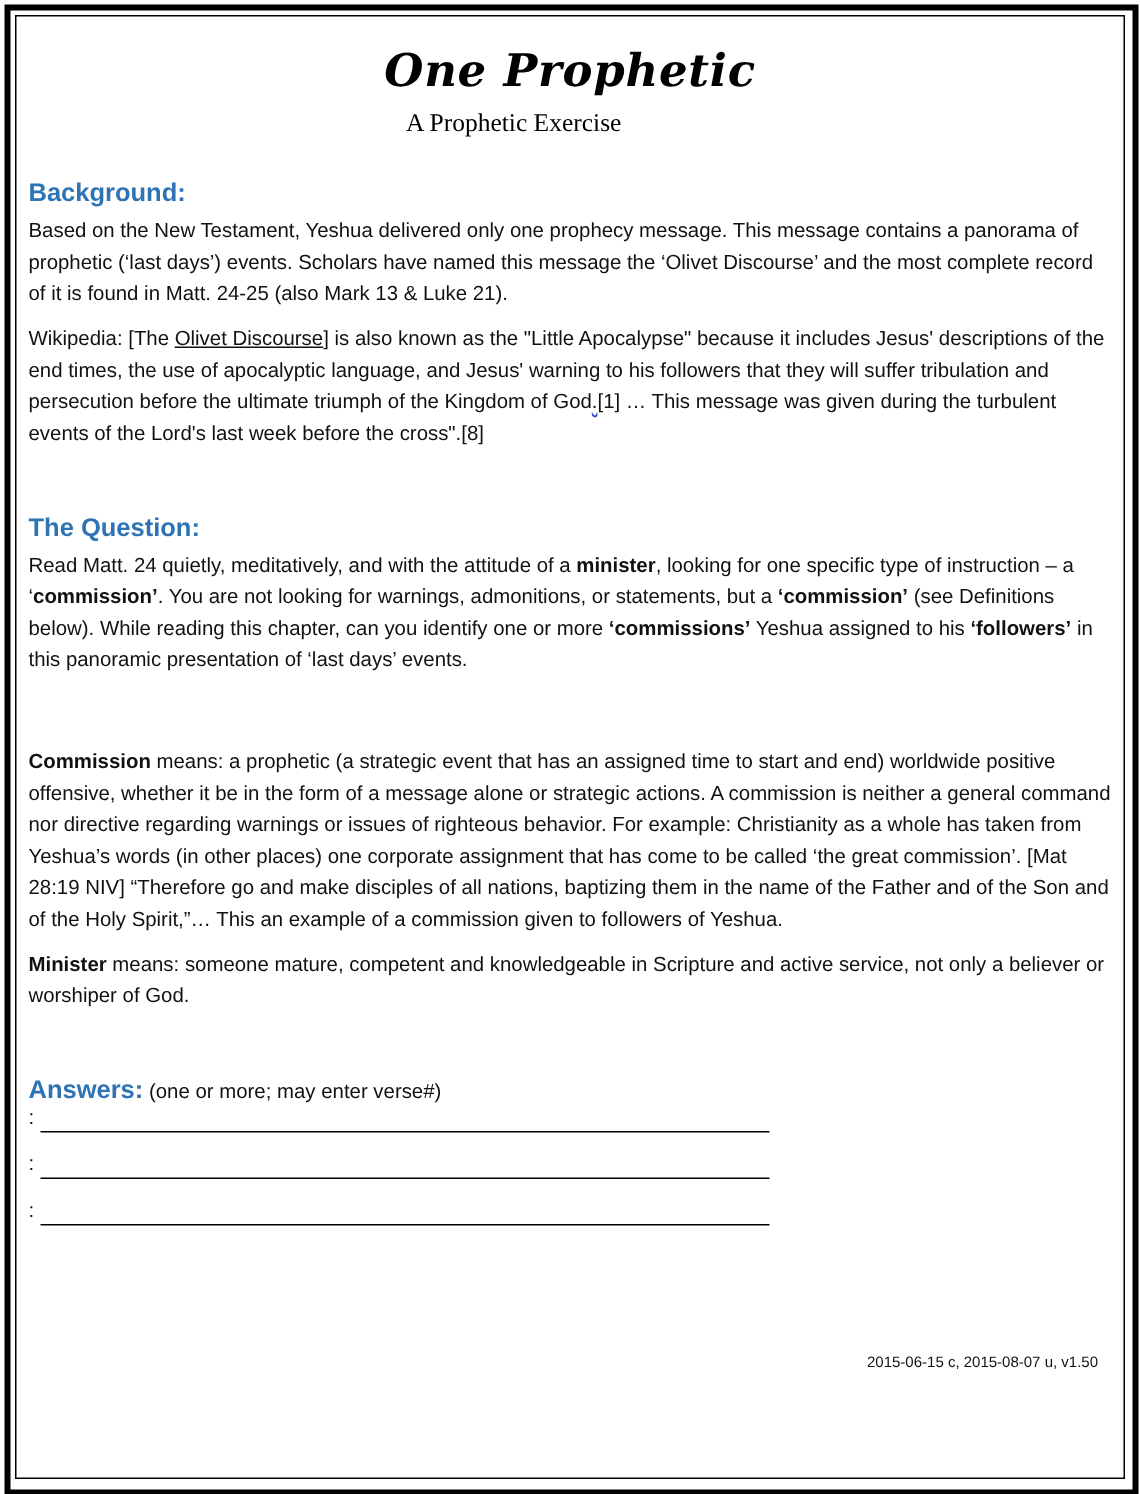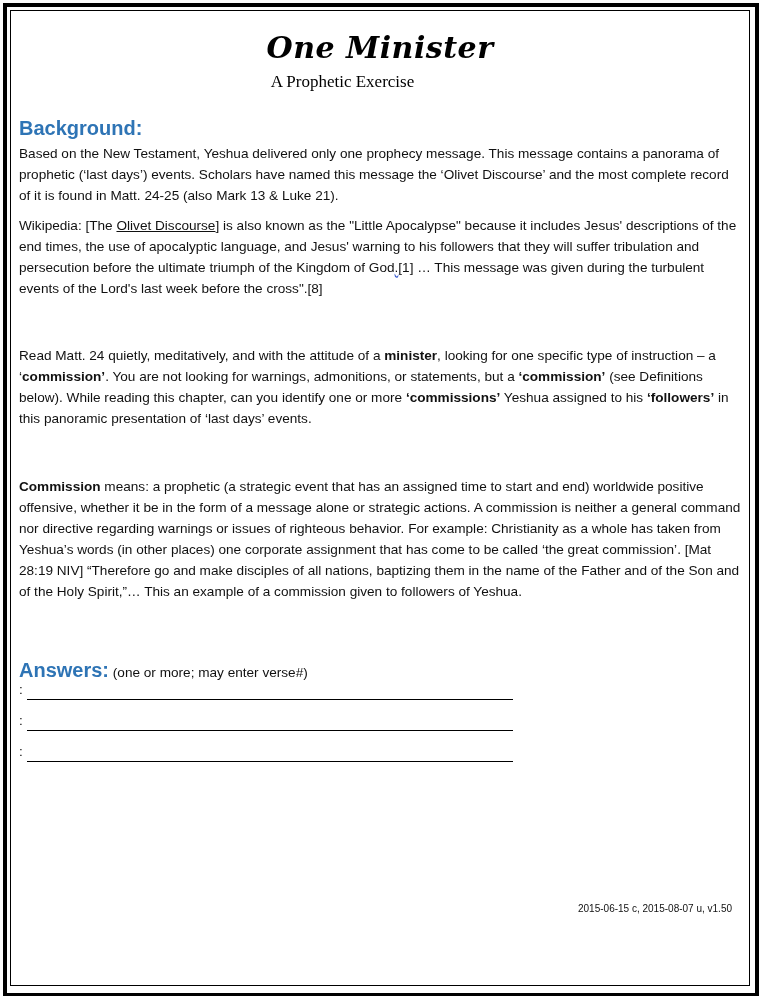--- a/index.html
+++ b/index.html
@@ -9,59 +9,61 @@
                   border: 4px solid #000; box-sizing: content-box; }
   .border-inner { position: absolute; left: 10px; top: 10px; width: 738px; height: 974px;
                   border: 1px solid #000; }
   .title { position: absolute; left: 0; width: 760px; top: 30px; text-align: center;
            font-family: "DejaVu Serif", serif; font-style: italic; font-weight: bold;
            font-size: 30px; letter-spacing: 0.5px; color: #000; }
   .subtitle { position: absolute; left: 0; width: 685px; top: 72px; text-align: center;
               font-family: "Liberation Serif", serif; font-size: 17px; color: #000; }
   .content { position: absolute; left: 19px; top: 118px; width: 724px;
              font-size: 13.6px; line-height: 21px; }
-  .heading { color: #2e74b5; font-weight: bold; font-size: 20px; margin: 0; line-height: 21px; }
+  .heading { color: #2e74b5; font-weight: bold; font-size: 17px; margin: 0; line-height: 21px; }
   p { margin: 4px 0 9px 0; }
   .u { text-decoration: underline; }
   .squiggle { text-decoration: underline wavy #3355cc; }
   .gap-large { height: 33px; }
   .gap-mid { height: 34px; }
-  .answers-head { margin-top: 16px; }
+  .answers-head { margin-top: 0; }
   .answer-line { display: flex; align-items: flex-end; height: 31px; }
   .answer-colon { width: 8px; }
   .answer-rule { width: 486px; border-bottom: 1px solid #000; height: 18px; }
   .footer { position: absolute; right: 28px; top: 903px; font-size: 10px; color: #111; }
 </style>
 </head>
 <body>
 
 <div class="border-outer"></div>
 <div class="border-inner"></div>
 
-<div class="title">One Minister</div>
+<div class="title">One Prophetic</div>
 <div class="subtitle">A Prophetic Exercise</div>
 
 <div class="content">
 
   <section>
     <h2 class="heading">Background:</h2>
     <p>Based on the New Testament, Yeshua delivered only one prophecy message.  This message contains a panorama of prophetic (‘last days’) events.  Scholars have named this message the ‘Olivet Discourse’ and the most complete record of it is found in Matt. 24-25 (also Mark 13 &amp; Luke 21).</p>
     <p><span>Wikipedia: [The </span><span class="u">Olivet Discourse</span><span>] is also known as the "Little Apocalypse" because it includes Jesus' descriptions of the end times, the use of apocalyptic language, and Jesus' warning to his followers that they will suffer tribulation and persecution before the ultimate triumph of the Kingdom of God</span><span class="squiggle">.</span><span>[1] … This message was given during the turbulent events of the Lord's last week before the cross".[8]</span></p>
   </section>
 
   <div class="gap-large"></div>
 
   <section>
+    <h2 class="heading">The Question:</h2>
     <p><span>Read Matt. 24 quietly, meditatively, and with the attitude of a </span><b>minister</b><span>, looking for one specific type of instruction – a ‘</span><b>commission’</b><span>.  You are not looking for warnings, admonitions, or statements, but a </span><b>‘commission’</b><span> (see Definitions below).  While reading this chapter, can you identify one or more </span><b>‘commissions’</b><span> Yeshua assigned to his </span><b>‘followers’</b><span> in this panoramic presentation of ‘last days’ events.</span></p>
   </section>
 
   <div class="gap-mid"></div>
 
   <section>
     <p><b>Commission</b><span> means: a prophetic (a strategic event that has an assigned time to start and end) worldwide positive offensive, whether it be in the form of a message alone or strategic actions.  A commission is neither a general command nor directive regarding warnings or issues of righteous behavior.  For example: Christianity as a whole has taken from Yeshua’s words (in other places) one corporate assignment that has come to be called ‘the great commission’.  [Mat 28:19 NIV] “Therefore go and make disciples of all nations, baptizing them in the name of the Father and of the Son and of the Holy Spirit,”…  This an example of a commission given to followers of Yeshua.</span></p>
+    <p><b>Minister</b><span> means: someone mature, competent and knowledgeable in Scripture and active service, not only a believer or worshiper of God.</span></p>
   </section>
 
   <div class="gap-large"></div>
 
   <section>
     <div class="answers-head"><span class="heading">Answers:</span><span> (one or more; may enter verse#)</span></div>
     <div class="answer-line" style="height:17px">
         <span class="answer-colon">:</span>
         <span class="answer-rule"></span>
       </div>

